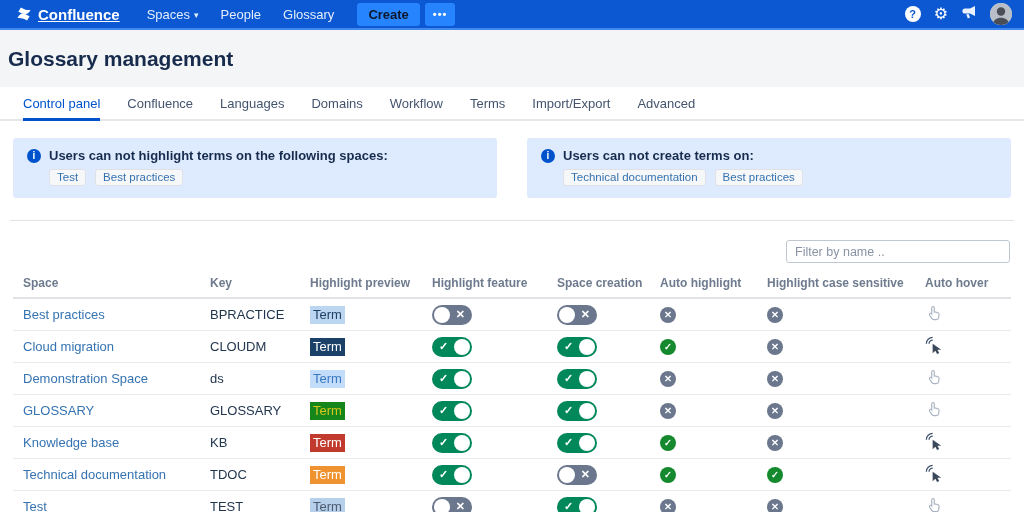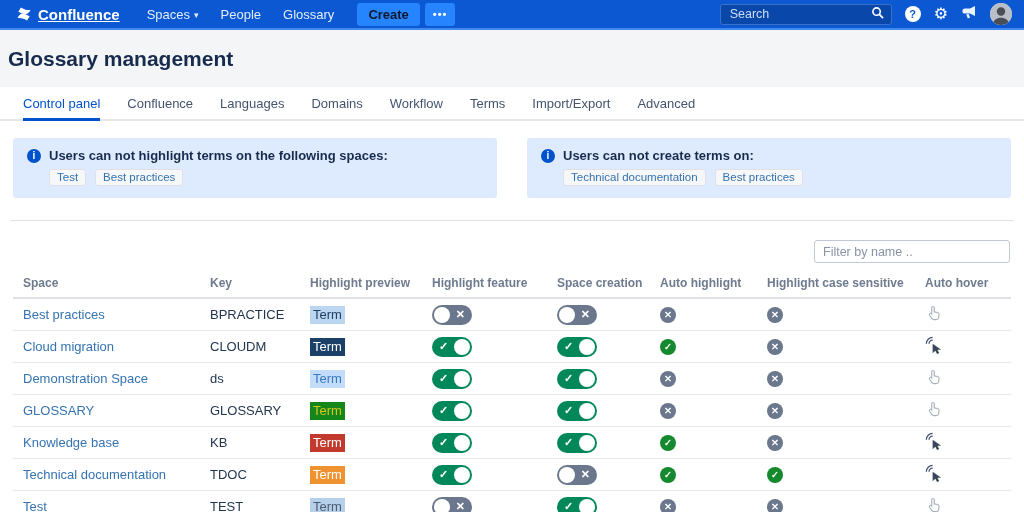--- a/index.html
+++ b/index.html
@@ -46,21 +46,21 @@
   .notice { flex:1; background:#deebff; border-radius:3px; padding:10px 14px 12px; }
   .notice-head { display:flex; align-items:center; gap:8px; font-size:13px; font-weight:bold; color:#172b4d; }
   .info-icon { width:14px; height:14px; border-radius:50%; background:#0052cc; color:#fff;
     font-size:10px; font-weight:bold; text-align:center; line-height:14px; flex:0 0 auto; }
   .notice-chips { margin:6px 0 0 22px; display:flex; gap:9px; flex-wrap:wrap; }
   .chip { background:#f6f7f8; border:1px solid #dfe1e6; border-radius:3px;
     color:#3572b0; font-size:11.5px; padding:1px 7px 2px; white-space:nowrap; }
   
   .separator { border:none; border-top:1px solid #e1e3e6; margin:22px 10px 0; }
   .filter-row { margin:19px 14px 0; display:flex; justify-content:flex-end; }
-  .filter-input { width:196px; height:23px; border:1px solid #c1c7d0; border-radius:3px;
+  .filter-input { width:224px; height:23px; border:1px solid #c1c7d0; border-radius:3px;
     padding:0 8px; font-size:12.5px; color:#172b4d; outline:none; }
   .filter-input::placeholder { color:#8993a4; }
   
   table.spaces { border-collapse:collapse; table-layout:fixed; width:998px; margin:4px 13px 0; }
   .spaces th { text-align:left; font-size:12px; color:#6e7b8e; font-weight:bold;
     padding:9px 0 7px 10px; border-bottom:2px solid #e0e2e6; white-space:nowrap; overflow:hidden; }
   .spaces td { padding:5px 0 5px 10px; border-bottom:1px solid #e8eaed;
     font-size:13px; height:32px; vertical-align:middle; white-space:nowrap; }
   .spaces td a { color:#3573b1; text-decoration:none; cursor:pointer; }
   .key-cell { color:#22364f; }
@@ -92,27 +92,20 @@
       <path d="M1.5 12.7c2.8-4.6 5.2-5.6 9-3.8l4 1.9-2.7 4.6-3.1-1.5c-2.7-1.3-4.6-.9-7.2-1.2z" fill="#fff"></path>
       <path d="M15.5 4.3c-2.8 4.6-5.2 5.6-9 3.8l-4-1.9 2.7-4.6 3.1 1.5c2.7 1.3 4.6.9 7.2 1.2z" fill="#fff"></path>
     </svg>
       </span>
     <span>Confluence</span>
   </span>
   <span id="nav-items"><span class="nav-item">Spaces<span class="chev">▾</span></span><span class="nav-item">People</span><span class="nav-item">Glossary</span></span>
   <button class="create-btn">Create</button>
   <button class="more-btn">•••</button>
   <span class="nav-right">
-    <span class="search-box">
-      <input placeholder="Search" style="">
-      <span><svg width="13" height="13" viewBox="0 0 14 14">
-        <circle cx="6" cy="6" r="4" fill="none" stroke="#fff" stroke-width="1.7"></circle>
-        <line x1="9" y1="9" x2="13" y2="13" stroke="#fff" stroke-width="1.9"></line>
-      </svg></span>
-    </span>
     <span class="help-circle">?</span>
     <span class="gear">⚙</span>
     <span><svg width="16" height="15" viewBox="0 0 16 15">
       <path d="M14 1 L14 11 L9 8.6 H4 a2.6 2.6 0 0 1 0-5.2 H9 Z" fill="#eaf2ff"></path>
       <path d="M5.2 9.2 l1.6 4.2 2.3-.8-1.5-3.6z" fill="#eaf2ff"></path>
     </svg></span>
     <span class="avatar"><svg width="22" height="22" viewBox="0 0 22 22">
       <rect width="22" height="22" fill="#b9bfc9"></rect>
       <circle cx="11" cy="8.5" r="4.2" fill="#4a4f57"></circle>
       <path d="M2.5 22c.7-5 4.3-7.3 8.5-7.3s7.8 2.3 8.5 7.3z" fill="#4a4f57"></path>

